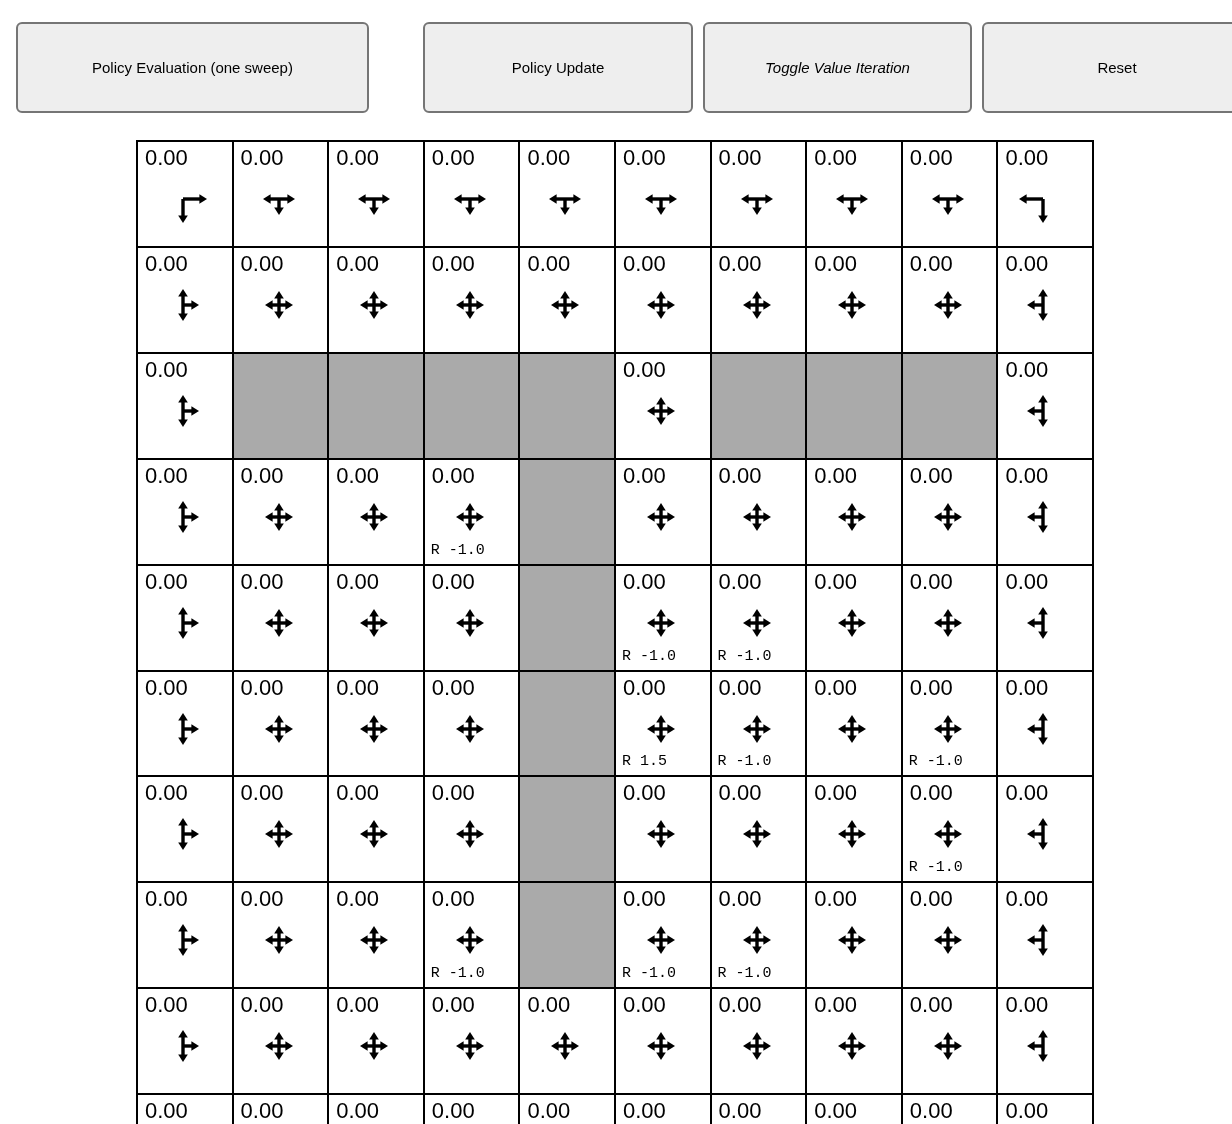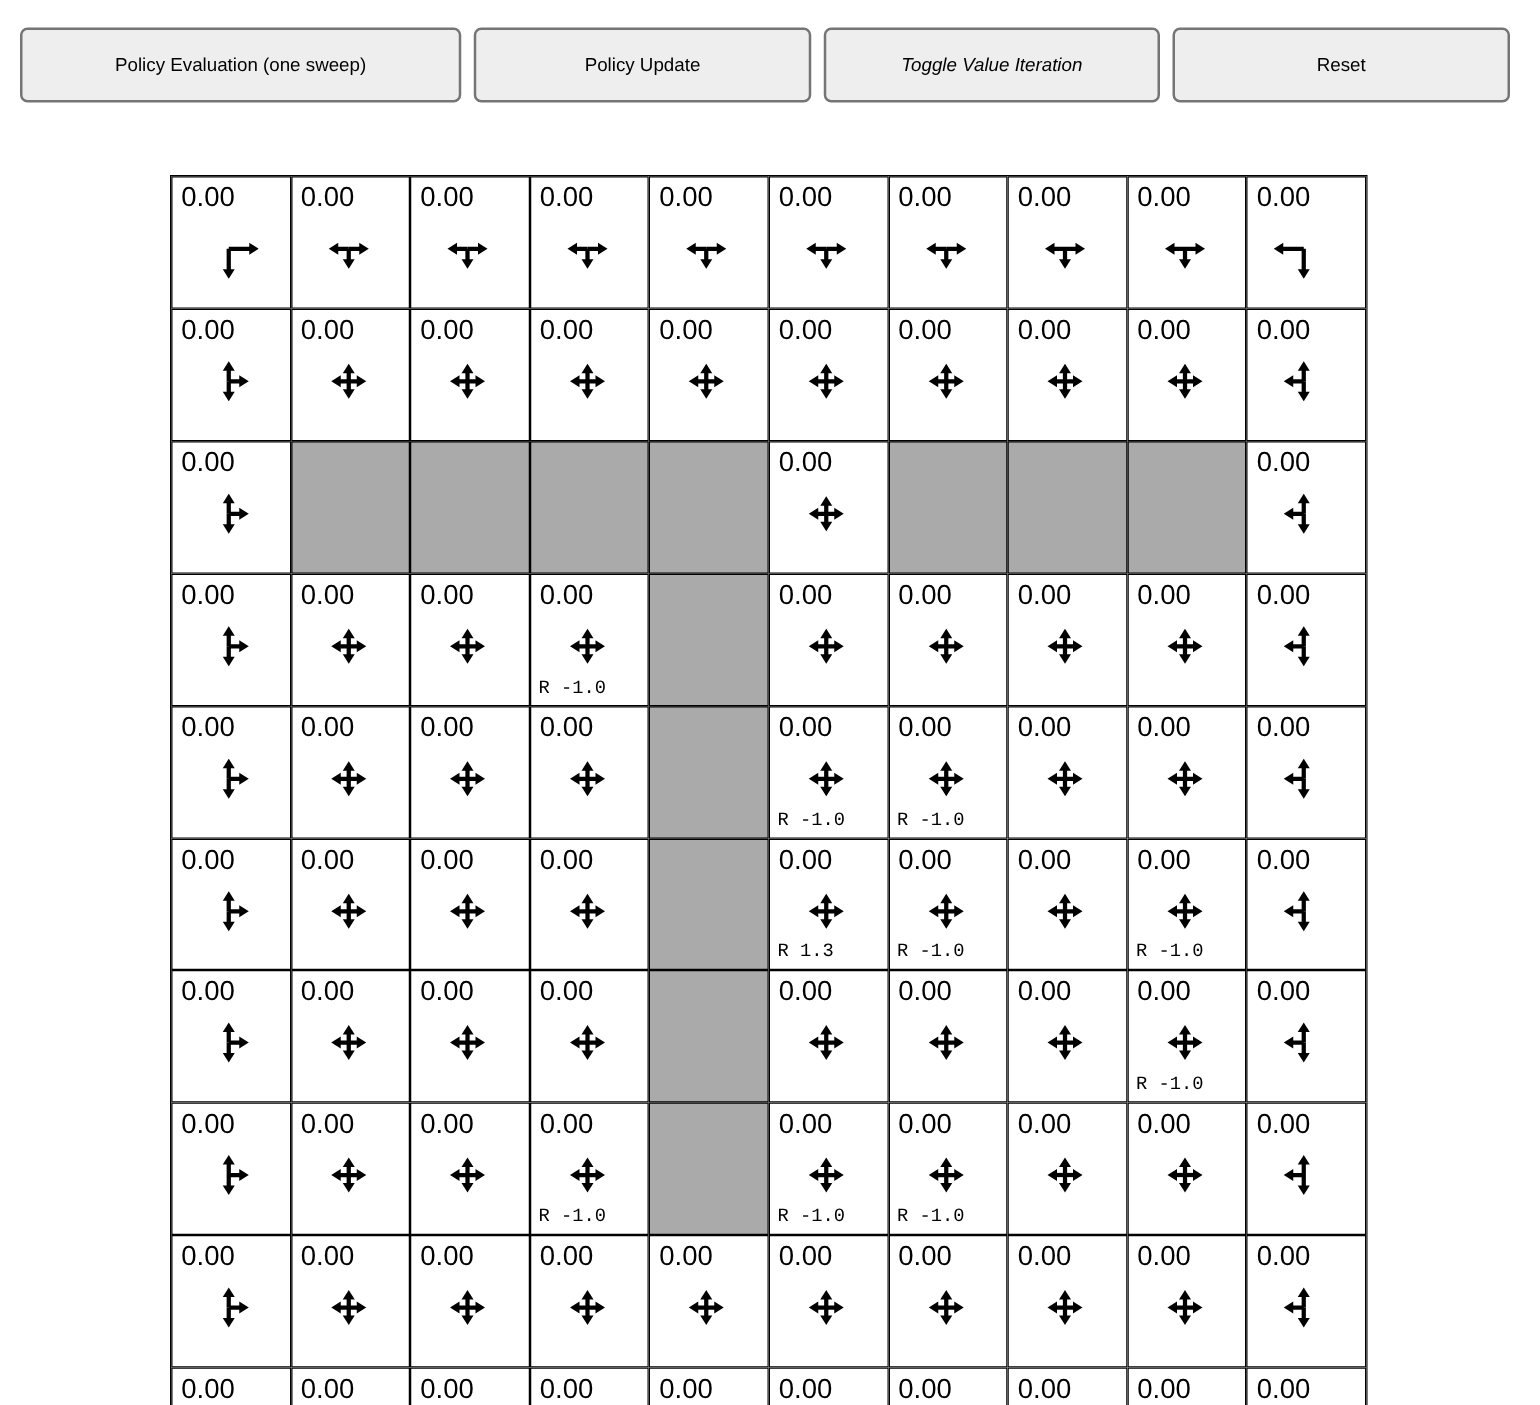--- a/index.html
+++ b/index.html
@@ -3,28 +3,28 @@
 <meta charset="utf-8">
 <style>
   html,body{margin:0;padding:0;}
   body{
     width:1232px;height:1124px;background:#ffffff;
     font-family:"Liberation Sans",sans-serif;color:#000;
     position:relative;overflow:hidden;
   }
   .toolbar{position:absolute;left:16px;top:22px;display:flex;gap:10px;}
   .btn{
-    height:60px;background:var(--button-bg,#eeeeee);
+    height:91px;background:var(--button-bg,#eeeeee);
     border:2px solid var(--button-border,#757575);border-radius:6px;
     font-family:"Liberation Sans",sans-serif;font-size:15px;color:#000;
     display:flex;align-items:center;justify-content:center;
     box-sizing:border-box;cursor:pointer;padding:0;
   }
   .btn:nth-child(1){width:353px;}
-  .btn:nth-child(2){width:270px;}
+  .btn:nth-child(2){width:270px;margin-left:44px;}
   .btn:nth-child(3){width:269px;font-style:italic;}
   .btn:nth-child(4){width:270px;}
   .grid{
     position:absolute;left:136px;top:140px;width:958px;height:1061px;
     box-sizing:border-box;border:1px solid var(--grid-border,#000);
     display:grid;grid-template-columns:repeat(10,1fr);grid-template-rows:repeat(10,1fr);
   }
   .cell{
     position:relative;box-sizing:border-box;
     border:1px solid var(--grid-border,#000);background:#ffffff;
@@ -932,21 +932,21 @@
         </g>
         <g transform="rotate(270 24 24)">
           <line x1="24" y1="24" x2="24" y2="17" stroke="var(--arrow,#000)" stroke-width="3.4"></line>
           <polygon points="24,10 19.2,17.6 28.8,17.6"></polygon>
         </g>
         <g transform="rotate(90 24 24)">
           <line x1="24" y1="24" x2="24" y2="17" stroke="var(--arrow,#000)" stroke-width="3.4"></line>
           <polygon points="24,10 19.2,17.6 28.8,17.6"></polygon>
         </g>
       </svg>
-      <div class="reward">R 1.3</div>
+      <div class="reward">R 1.5</div>
     </div>
     <div class="cell">
       <div class="value">0.00</div>
       <svg viewBox="0 0 48 48" class="glyph">
         <g transform="rotate(0 24 24)">
           <line x1="24" y1="24" x2="24" y2="17" stroke="var(--arrow,#000)" stroke-width="3.4"></line>
           <polygon points="24,10 19.2,17.6 28.8,17.6"></polygon>
         </g>
         <g transform="rotate(180 24 24)">
           <line x1="24" y1="24" x2="24" y2="17" stroke="var(--arrow,#000)" stroke-width="3.4"></line>

